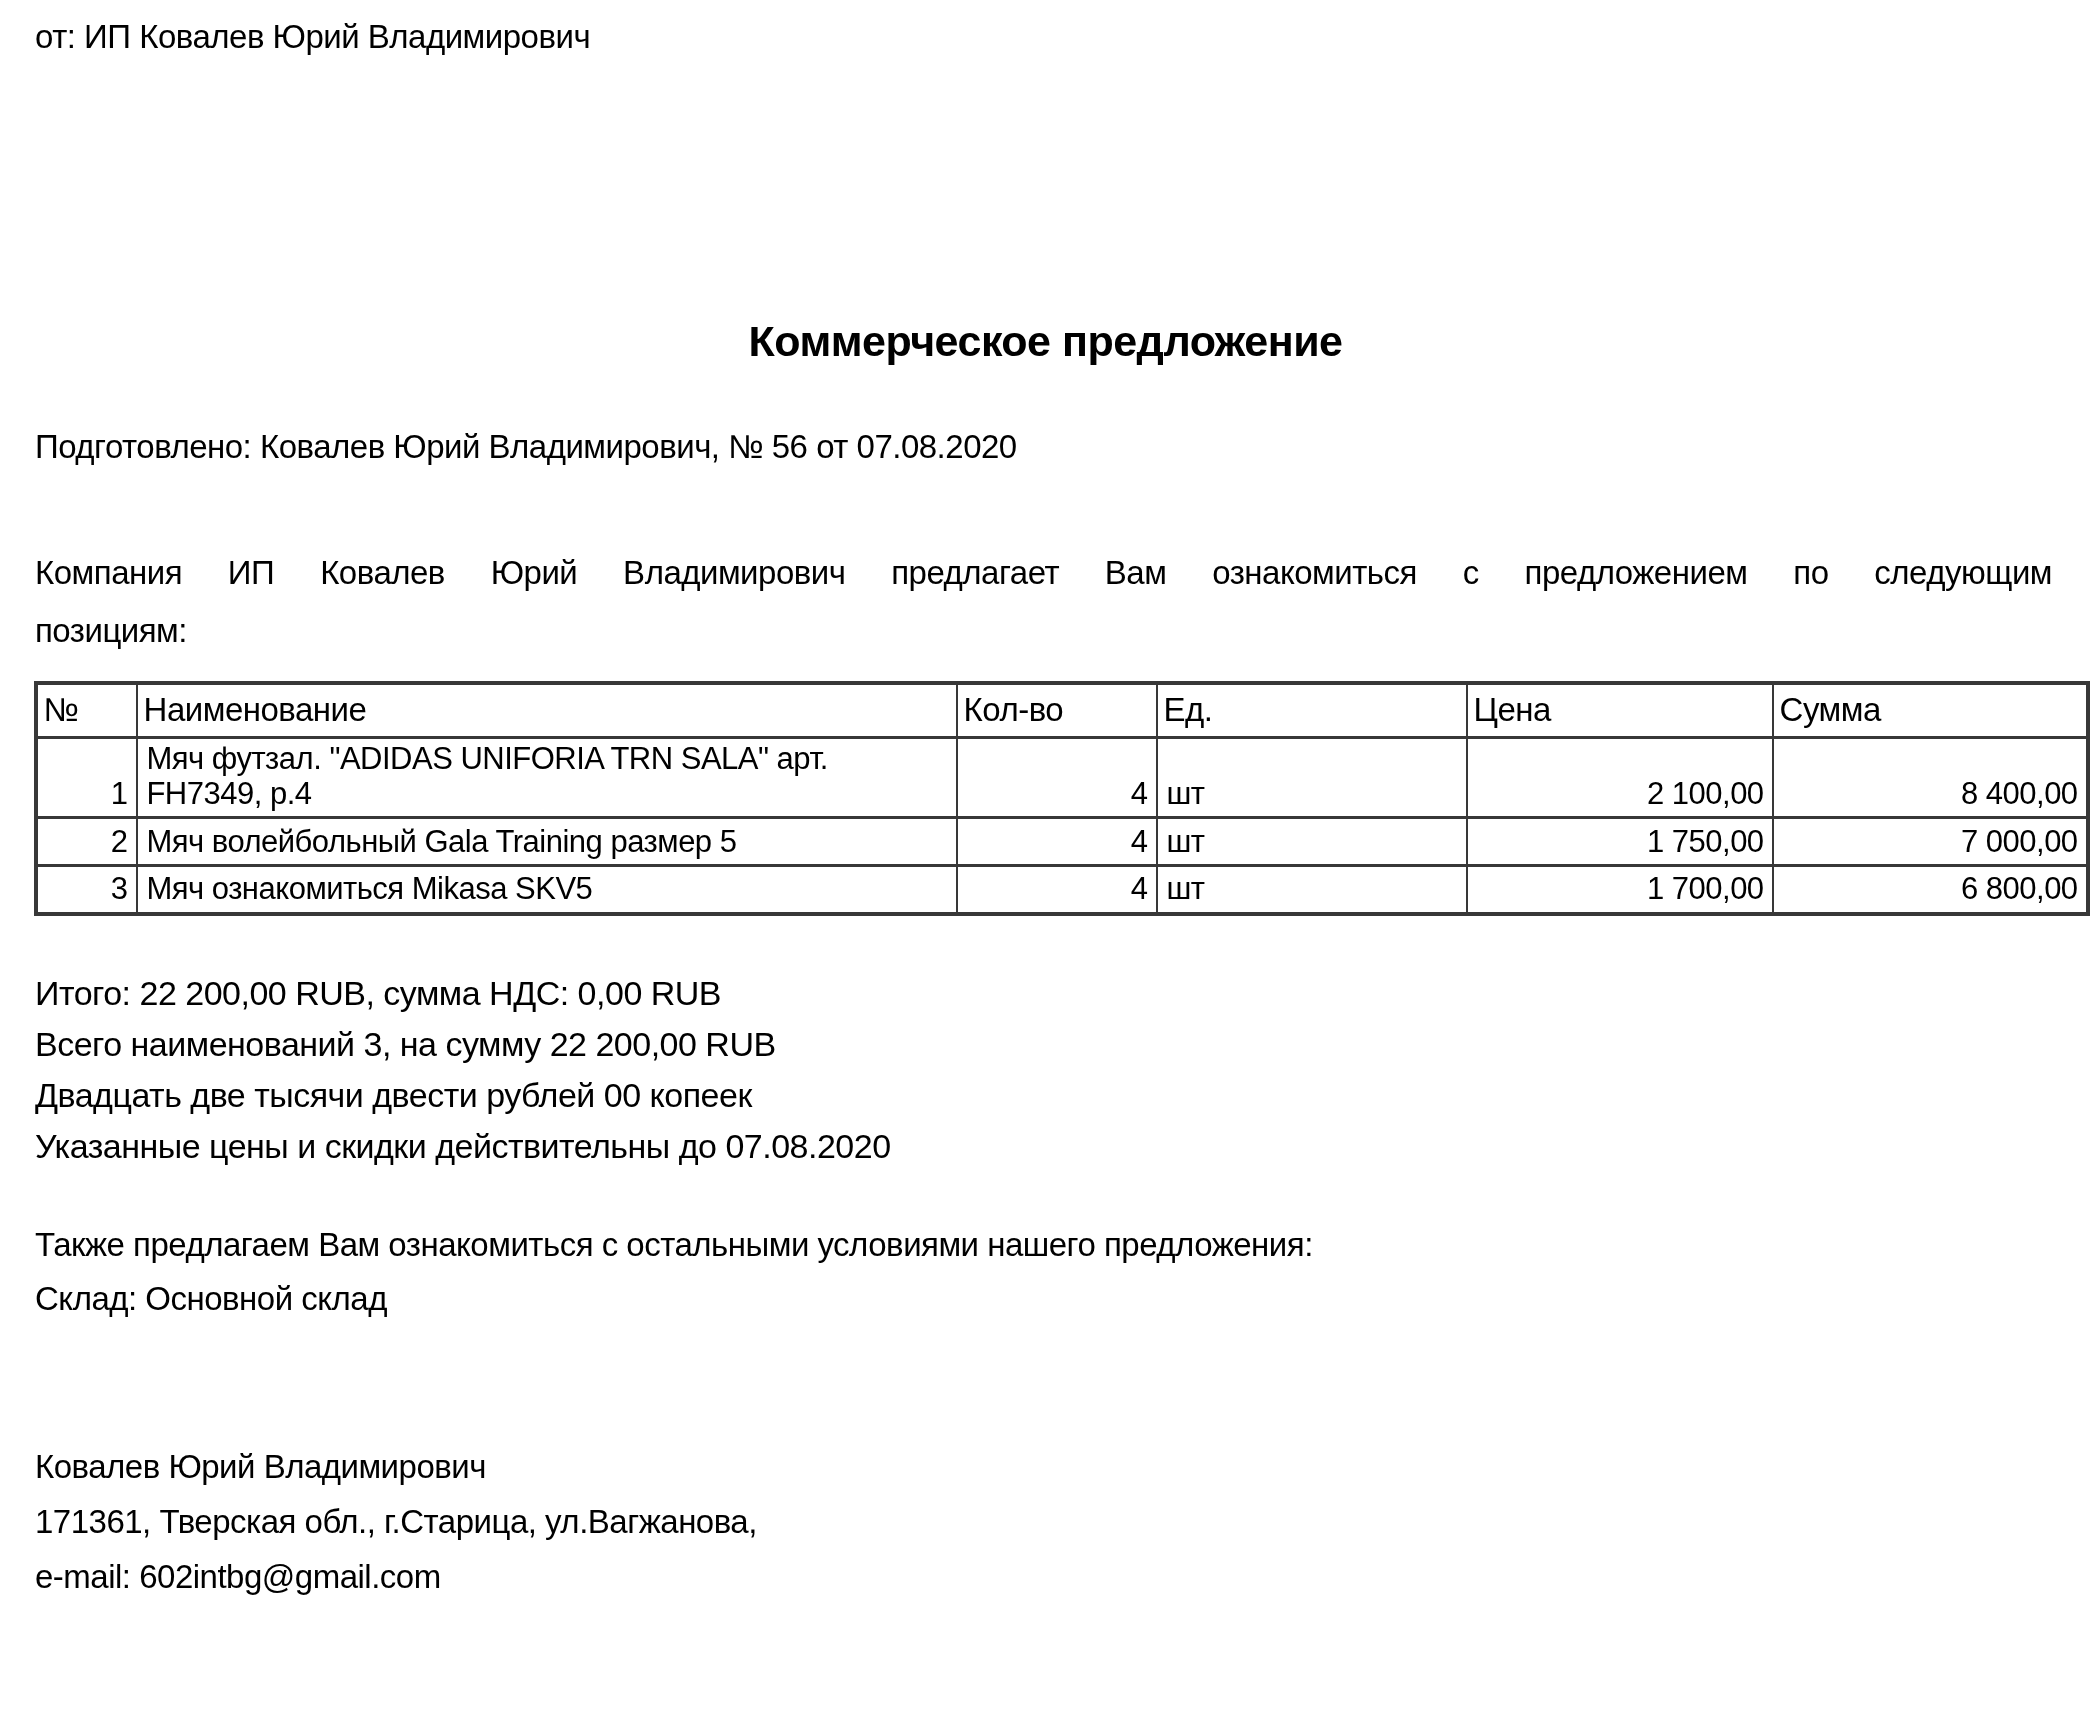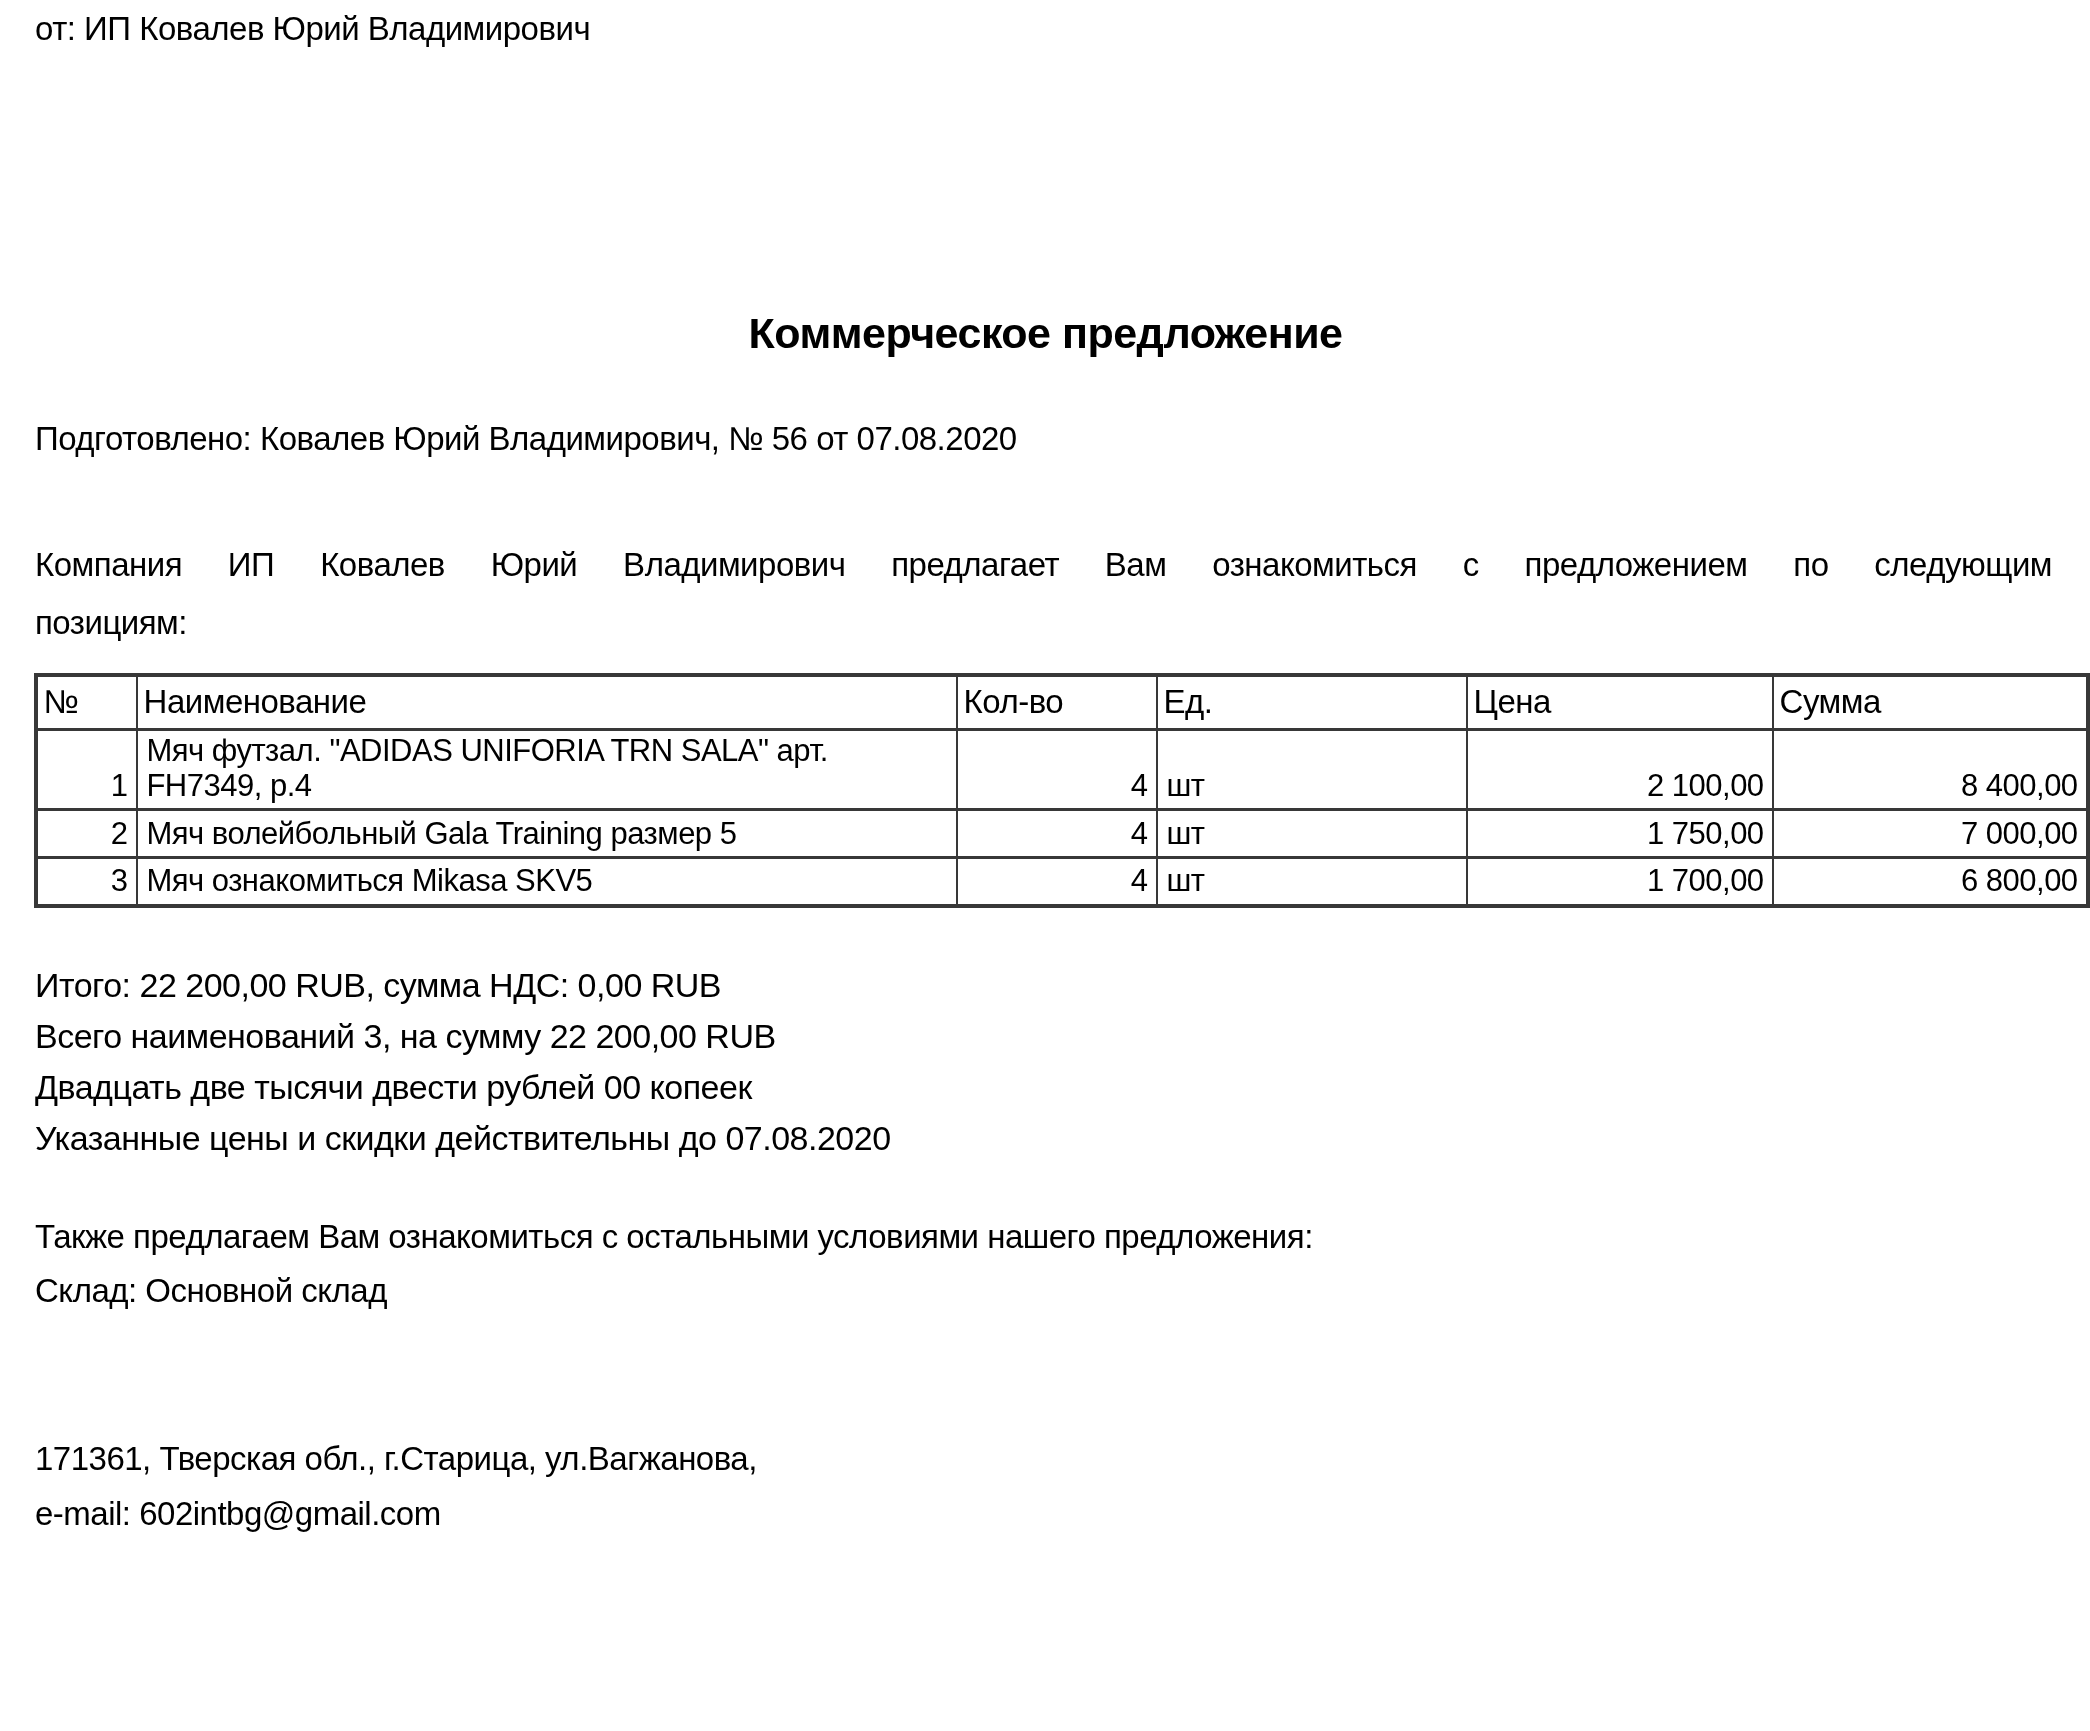--- a/index.html
+++ b/index.html
@@ -6,21 +6,21 @@
   .page {
     position: relative;
     width: 2091px;
     height: 1731px;
     background: #ffffff;
     color: #000000;
     font-family: "Liberation Sans", "DejaVu Sans", sans-serif;
     letter-spacing: -0.5px;
     overflow: hidden;
   }
-  .abs { position: absolute; }
+  .abs { position: absolute; margin-top: 8px; }
   .body-text { font-size: 33px; line-height: 41px; }
 
   .sender      { top: 7.5px;   left: 35px; right: 37px; }
   .doc-title   { top: 308px; left: 0;    width: 100%; text-align: center;
                  font-size: 43px; font-weight: bold; line-height: 50px; }
   .prepared    { top: 418px; left: 35px; right: 37px; }
   .intro       { top: 536px; left: 35px; right: 39px; line-height: 58px; }
   .intro-line1 { text-align: justify; text-align-last: justify; }
 
   .items-wrap  { top: 673px; left: 34px; }
@@ -131,18 +131,19 @@
     <div>Двадцать две тысячи двести рублей 00 копеек</div>
     <div>Указанные цены и скидки действительны до 07.08.2020</div>
   </div>
 
   <div class="abs conditions">
     <div>Также предлагаем Вам ознакомиться с остальными условиями нашего предложения:</div>
     <div>Склад: Основной склад</div>
   </div>
 
   <div class="abs signature">
+    <div>Ковалев Юрий Владимирович</div>
     <div>171361, Тверская обл., г.Старица, ул.Вагжанова,</div>
     <div>e-mail: 602intbg@gmail.com</div>
   </div>
 
 </div>
 
 
 </body></html>

